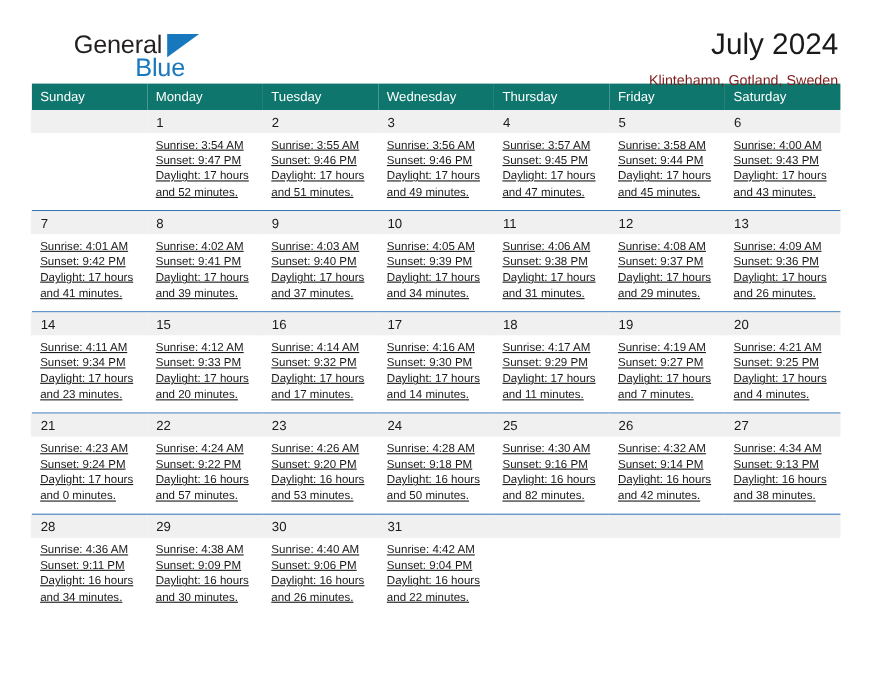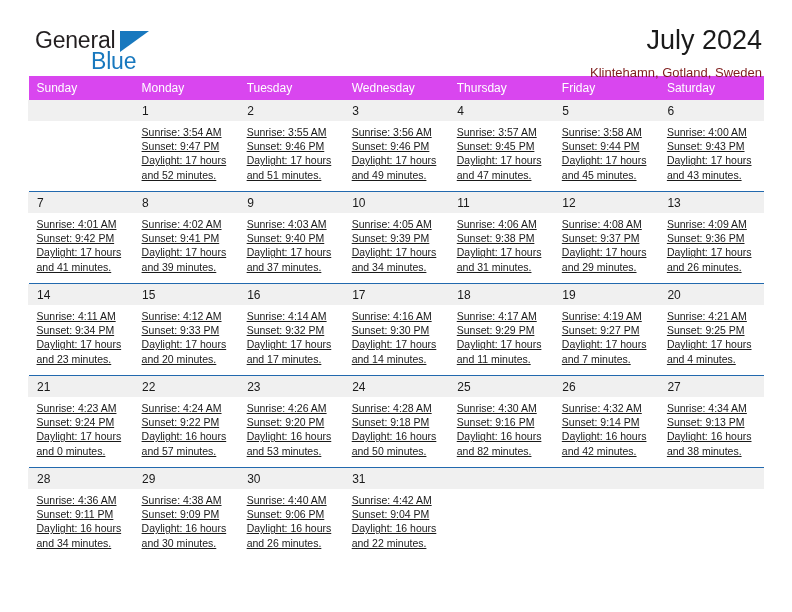--- a/index.html
+++ b/index.html
@@ -24,20 +24,21 @@
   }
 
   
   .header {
     display: flex;
     align-items: flex-start;
     justify-content: space-between;
     padding-top: 26px;
     height: 72px;
     box-sizing: border-box;
+    margin-left: 32px;
   }
 
   .logo {
     position: relative;
     width: 125px;
     height: 52px;
     line-height: 1;
     user-select: none;
   }
   .logo-general {
@@ -86,21 +87,21 @@
 
   
   .calendar {
     width: 736px;
     border-collapse: collapse;
     table-layout: fixed;
     margin-top: 4px;
   }
 
   .calendar th {
-    background: #d946ef;
+    background: #0f766e;
     color: #ffffff;
     font-weight: normal;
     font-size: 12px;
     text-align: left;
     padding: 5px 0 5px 8px;
     height: 21px;
     box-sizing: border-box;
   }
 
   .week-sep td {

